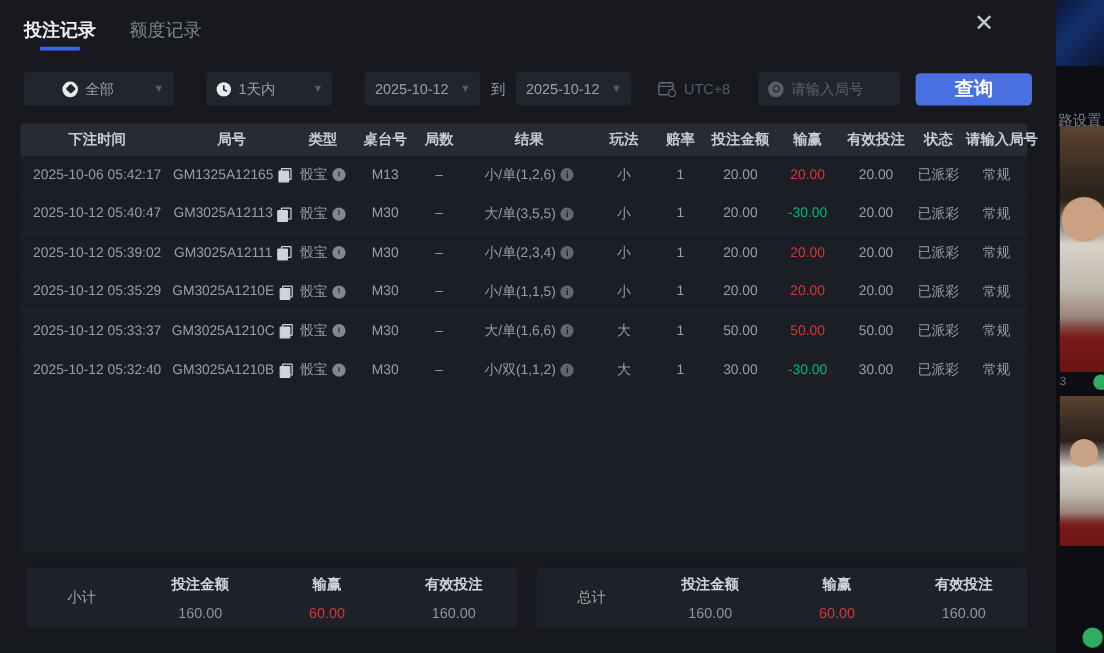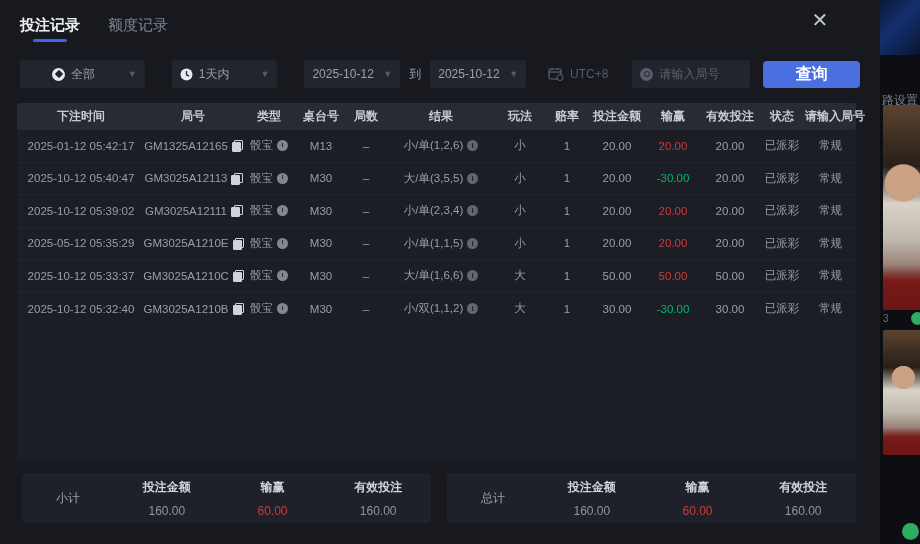--- a/index.html
+++ b/index.html
@@ -178,21 +178,21 @@
           <span>玩法</span>
           <span>赔率</span>
           <span>投注金额</span>
           <span>输赢</span>
           <span>有效投注</span>
           <span>状态</span>
           <span>请输入局号</span>
         </div>
       <div class="tbody" id="tbody">
   <div class="trow">
-    <span class="cell c-time">2025-01-12 05:42:17</span>
+    <span class="cell c-time">2025-10-06 05:42:17</span>
     <span class="cell">
       <span class="gid">GM1325A12165</span>
               <span class="ic ic-copy"></span>
     </span>
     <span class="cell">
       <span class="gtype">骰宝</span>
               <span class="ic ic-gray-dot"></span>
     </span>
     <span class="cell c-table">M13</span>
     <span class="cell c-round">–</span>
@@ -253,21 +253,21 @@
     <span class="cell c-play">小</span>
     <span class="cell c-odds">1</span>
     <span class="cell c-bet">20.00</span>
     <span class="cell c-wl win">20.00</span>
     <span class="cell c-valid">20.00</span>
     <span class="cell c-status">已派彩</span>
     <span class="cell c-mode">常规</span>
   </div>
 
   <div class="trow">
-    <span class="cell c-time">2025-05-12 05:35:29</span>
+    <span class="cell c-time">2025-10-12 05:35:29</span>
     <span class="cell">
       <span class="gid">GM3025A1210E</span>
               <span class="ic ic-copy"></span>
     </span>
     <span class="cell">
       <span class="gtype">骰宝</span>
               <span class="ic ic-gray-dot"></span>
     </span>
     <span class="cell c-table">M30</span>
     <span class="cell c-round">–</span>

